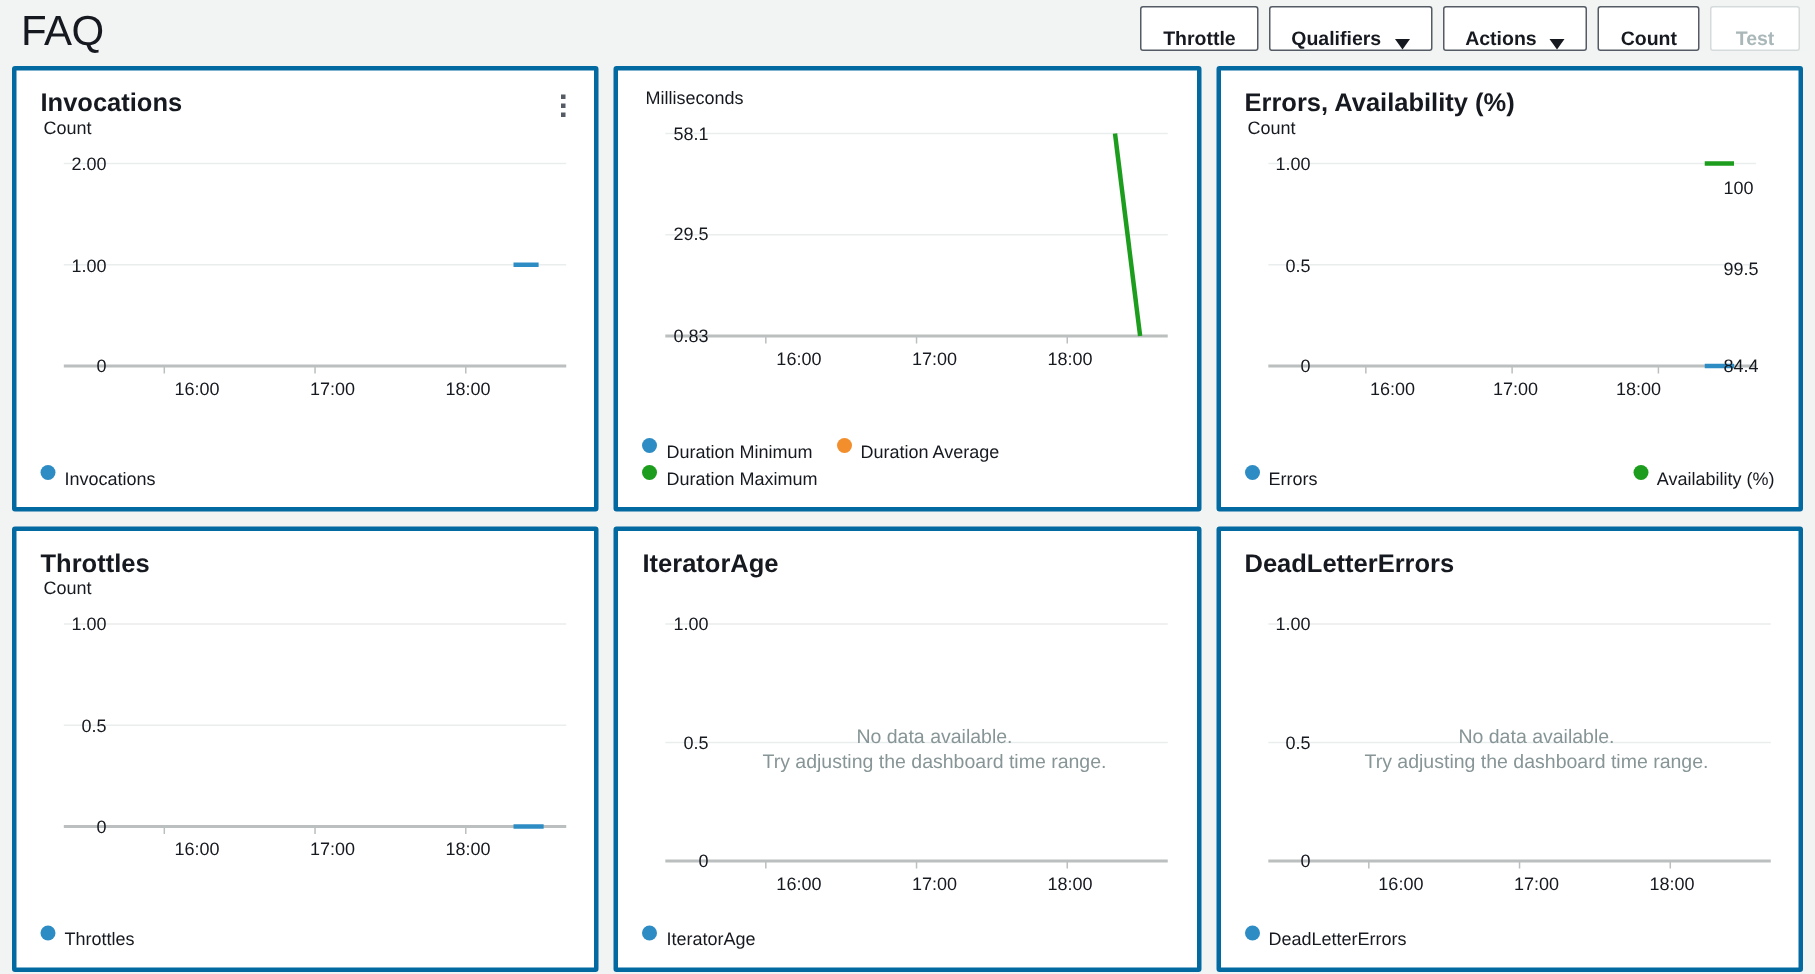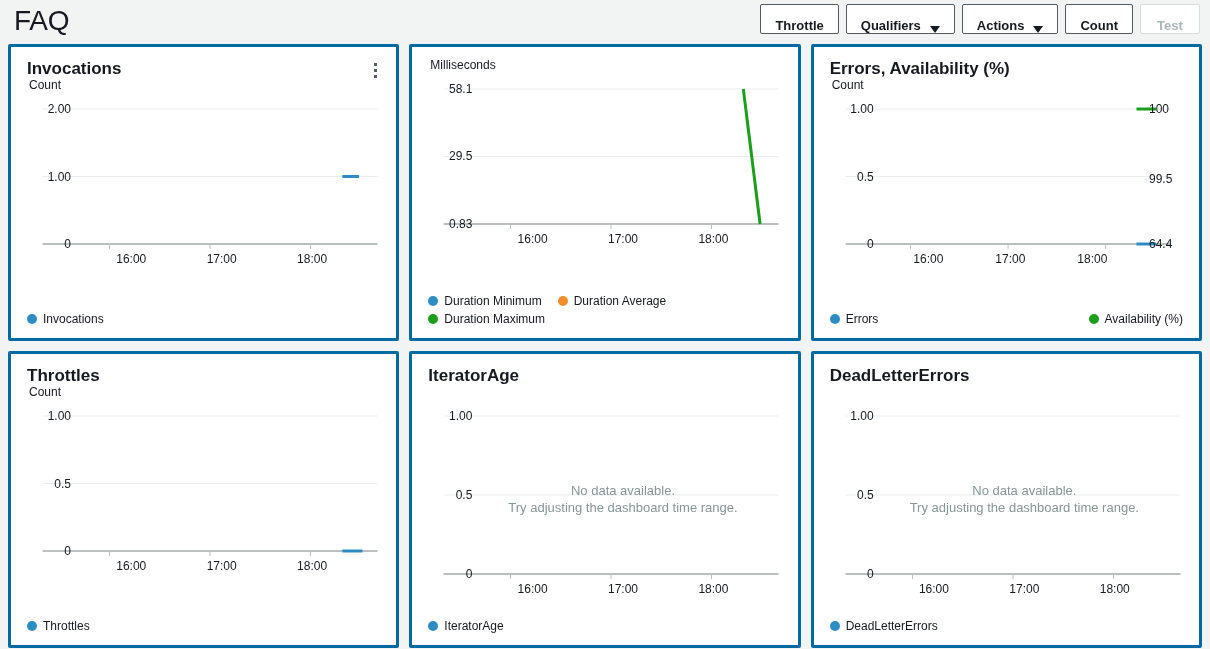--- a/index.html
+++ b/index.html
@@ -169,21 +169,21 @@
   .legend {
     position: absolute;
     left: 16px;
     right: 16px;
     bottom: 10px;
     font-size: 12px;
     color: #16191f;
   }
   .legend-row { display: flex; align-items: center; line-height: 18px; }
   .legend-row.spread { justify-content: space-between; }
-  .legend-item { display: flex; align-items: center; gap: 6px; margin-right: 16px; white-space: nowrap; }
+  .legend-item { display: flex; align-items: flex-start; gap: 6px; margin-right: 16px; white-space: nowrap; }
   .legend-item:last-child { margin-right: 0; }
   .swatch { width: 10px; height: 10px; border-radius: 50%; flex: none; }
 </style>
 </head>
 <body>
 
 <div class="toolbar">
   <div class="page-title">FAQ</div>
 
   <div class="toolbar-actions">
@@ -295,23 +295,23 @@
           <line x1="44" y1="145" x2="964" y2="145" stroke="#bbbfbf" stroke-width="2" vector-effect="non-scaling-stroke"></line>
           <line x1="228" y1="145" x2="228" y2="150" stroke="#bbbfbf" stroke-width="1" vector-effect="non-scaling-stroke"></line>
           <line x1="504" y1="145" x2="504" y2="150" stroke="#bbbfbf" stroke-width="1" vector-effect="non-scaling-stroke"></line>
           <line x1="780" y1="145" x2="780" y2="150" stroke="#bbbfbf" stroke-width="1" vector-effect="non-scaling-stroke"></line>
           <polyline points="867.4,145 922.5999999999999,145" fill="none" stroke="#2e8cc4" stroke-width="3" vector-effect="non-scaling-stroke"></polyline>
           <polyline points="867.4,10 922.5999999999999,10" fill="none" stroke="#1d9d1d" stroke-width="3" vector-effect="non-scaling-stroke"></polyline>
         </svg>
         <div class="ylabel" style="top: 139px;">0</div>
         <div class="ylabel" style="top: 71.5px;">0.5</div>
         <div class="ylabel" style="top: 4px;">1.00</div>
-        <div class="ylabel-right" style="top: 139px;">64.4</div>
+        <div class="ylabel-right" style="top: 139px;">84.4</div>
         <div class="ylabel-right" style="top: 74px;">99.5</div>
-        <div class="ylabel-right" style="top: 4px;">100</div>
+        <div class="ylabel-right" style="top: 20px;">100</div>
         <div class="xlabel" style="top: 154px; left: calc(20% + 28px);">16:00</div>
         <div class="xlabel" style="top: 154px; left: calc(50% + 4px);">17:00</div>
         <div class="xlabel" style="top: 154px; left: calc(80% - 20px);">18:00</div>
       </div>
       <div class="legend">
         <div class="legend-row spread">
           <div class="legend-item">
             <span class="swatch" style="background: rgb(46, 140, 196);"></span>
             <span>Errors</span>
           </div>

